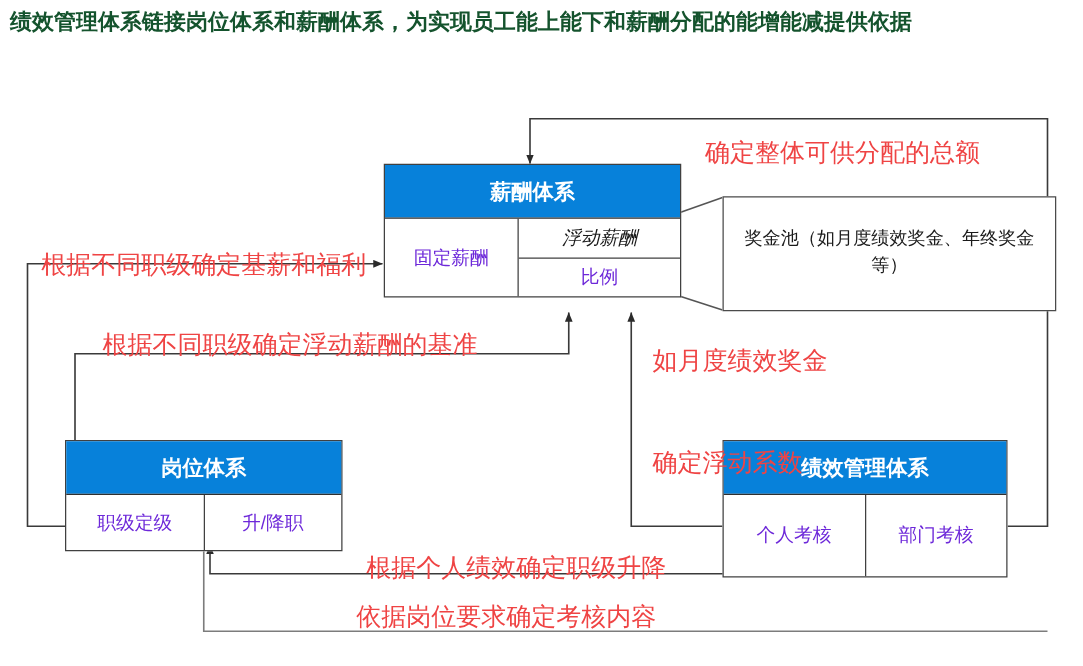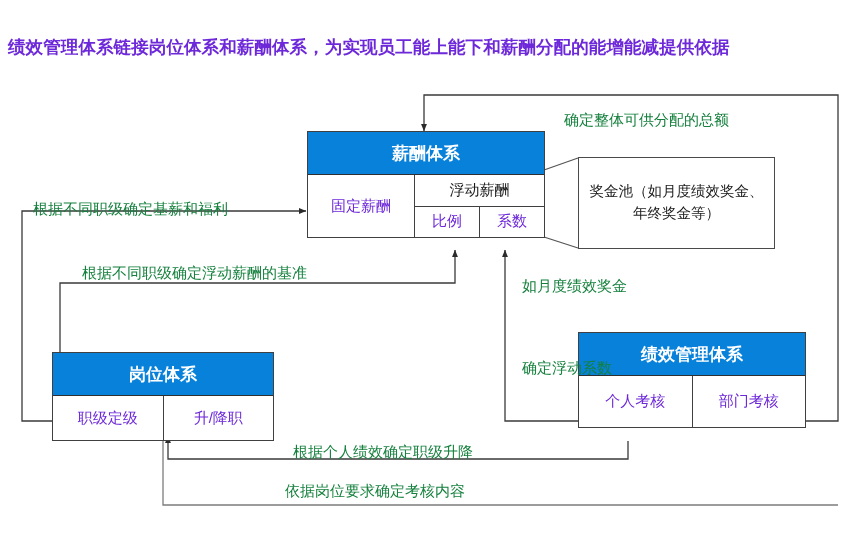--- a/index.html
+++ b/index.html
@@ -10,21 +10,21 @@
     color:#1a1a1a;
     overflow:hidden;
     position:relative;
   }
   #stage{position:relative;width:866px;height:533px;}
 
   
   .title{
     position:absolute;left:8px;top:5px;width:846px;
     font-size:17.5px;font-weight:bold;line-height:1.42;
-    letter-spacing:.1px;color:#6d28d9;margin-top:30px;
+    letter-spacing:.1px;color:#14532d;
   }
 
   
   #wires{position:absolute;left:0;top:0;width:866px;height:533px;}
 
   
   .node{
     position:absolute;
     border:1.3px solid #404040;
     background:#fff;
@@ -45,21 +45,21 @@
     font-size:15px;color:#6d28d9;box-sizing:border-box;
     text-align:center;
   }
   .cell + .cell{border-left:1.3px solid #404040;}
   .node-body{border-top:1.3px solid #2f2f2f;}
 
   
   .split-col{flex:1;display:flex;flex-direction:column;}
   .split-col .row-top{
     flex:1;display:flex;align-items:center;justify-content:center;
-    font-size:15px;box-sizing:border-box;
+    font-size:15px;box-sizing:border-box;font-style:italic;
   }
   .split-col .row-bot{
     flex:1;display:flex;border-top:1.3px solid #404040;box-sizing:border-box;font-family:Liberation Mono, monospace;
   }
   .split-col .row-bot .cell{font-size:15px;}
 
   
   .callout{
     position:absolute;
     border:1.3px solid #4a4a4a;
@@ -68,23 +68,23 @@
     display:flex;align-items:center;justify-content:center;
     text-align:center;
     font-size:14.5px;line-height:1.5;
     padding:4px 10px;
     color:#1a1a1a;
   }
 
   
   .lbl{
     position:absolute;
-    font-size:15px;
+    font-size:20px;
     line-height:1.55;
-    color:#15803d;
+    color:#ef4444;
     white-space:pre;
   }
 </style>
 </head>
 <body>
 
 <div id="stage">
 
   <div class="title">绩效管理体系链接岗位体系和薪酬体系，为实现员工能上能下和薪酬分配的能增能减提供依据</div>
 
@@ -114,37 +114,36 @@
   </svg>
 
   <div class="node" style="left:307px;top:131px;width:238px;height:107px;">
     <div class="node-head" style="height:42px;">薪酬体系</div>
     <div class="node-body">
       <div class="cell" style="flex:0 0 106px;">固定薪酬</div>
       <div class="split-col" style="border-left:1.3px solid #404040;">
         <div class="row-top">浮动薪酬</div>
         <div class="row-bot">
           <div class="cell">比例</div>
-          <div class="cell">系数</div>
         </div>
       </div>
     </div>
   </div>
 
-  <div class="callout" style="left:578px;top:157px;width:197px;height:92px;">奖金池（如月度绩效奖金、年终奖金等）</div>
+  <div class="callout" style="left:578px;top:157px;width:267px;height:92px;">奖金池（如月度绩效奖金、年终奖金等）</div>
 
   <div class="node" style="left:52px;top:352px;width:222px;height:89px;">
     <div class="node-head" style="height:42px;">岗位体系</div>
     <div class="node-body">
       <div class="cell">职级定级</div>
       <div class="cell">升/降职</div>
     </div>
   </div>
 
-  <div class="node" style="left:578px;top:332px;width:228px;height:96px;">
+  <div class="node" style="left:578px;top:352px;width:228px;height:110px;">
     <div class="node-head" style="height:42px;">绩效管理体系</div>
     <div class="node-body">
       <div class="cell">个人考核</div>
       <div class="cell">部门考核</div>
     </div>
   </div>
 
   <div class="lbl" style="left:564px;top:108px;">确定整体可供分配的总额</div>
 
   <div class="lbl" style="left:33px;top:197px;">根据不同职级确定基薪和福利</div>

